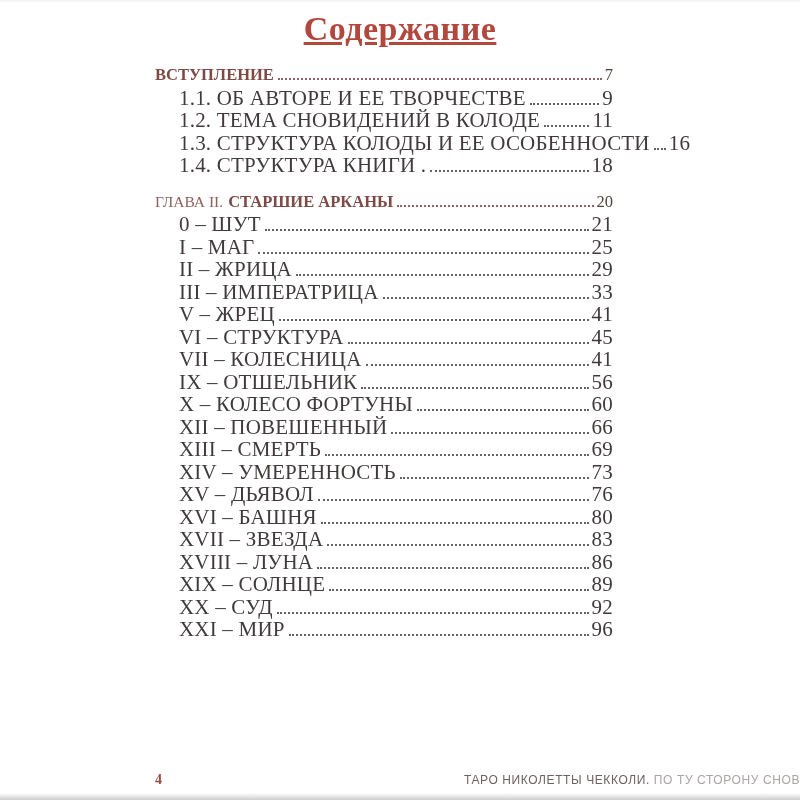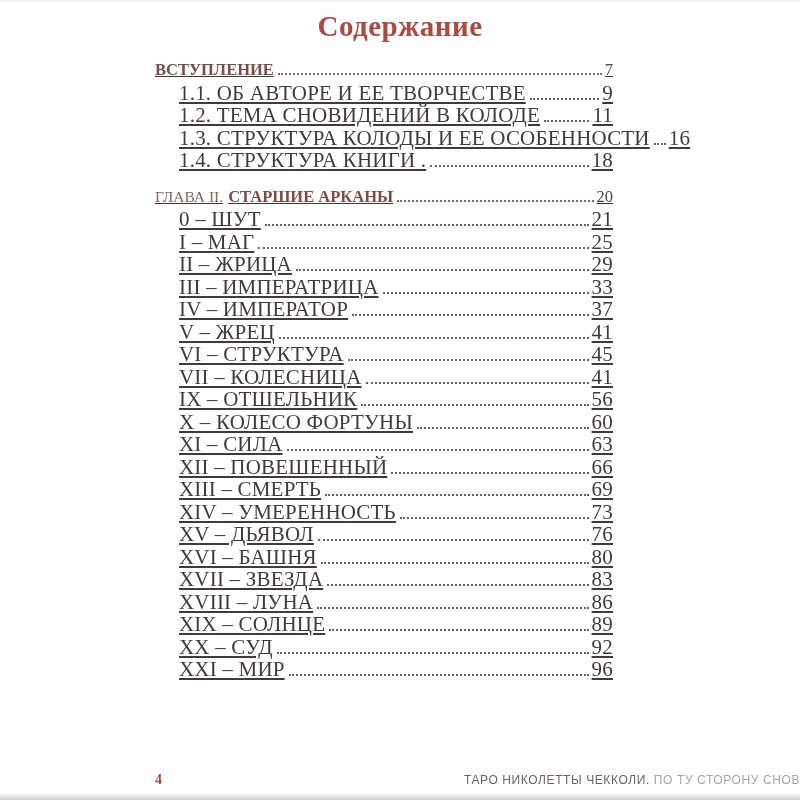--- a/index.html
+++ b/index.html
@@ -27,30 +27,30 @@
     position: absolute;
     left: 0; right: 0; top: 0;
     height: 3px;
     background: linear-gradient(to top, rgba(0,0,0,0), rgba(0,0,0,0.06));
     pointer-events: none;
   }
 
   .page-title {
     padding-top: 10px;
     text-align: center;
-    font-size: 29px;
+    font-size: 34px;
     font-weight: 700;
     letter-spacing: 0.5px;
     color: #b2473e;
+    text-decoration: underline;
   }
 
   .toc {
     width: 458px;
     margin: 16px 0 0 155px;
-    text-decoration: underline;
   }
   .toc-row {
     display: flex;
     align-items: baseline;
     height: 22.5px;
     line-height: 22.5px;
     white-space: nowrap;
   }
   .toc-row.space-before { margin-top: 14px; }
 
@@ -172,25 +172,20 @@
       <span class="label">II – ЖРИЦА</span>
       <span class="dots"></span>
       <span class="pagenum">29</span>
     </div>
     <div class="toc-row sub">
       <span class="label">III – ИМПЕРАТРИЦА</span>
       <span class="dots"></span>
       <span class="pagenum">33</span>
     </div>
     <div class="toc-row sub">
-      <span class="label">IV – ИМПЕРАТОР</span>
-      <span class="dots"></span>
-      <span class="pagenum">37</span>
-    </div>
-    <div class="toc-row sub">
       <span class="label">V – ЖРЕЦ</span>
       <span class="dots"></span>
       <span class="pagenum">41</span>
     </div>
     <div class="toc-row sub">
       <span class="label">VI – СТРУКТУРА</span>
       <span class="dots"></span>
       <span class="pagenum">45</span>
     </div>
     <div class="toc-row sub">
@@ -200,25 +195,20 @@
     </div>
     <div class="toc-row sub">
       <span class="label">IX – ОТШЕЛЬНИК</span>
       <span class="dots"></span>
       <span class="pagenum">56</span>
     </div>
     <div class="toc-row sub">
       <span class="label">X – КОЛЕСО ФОРТУНЫ</span>
       <span class="dots"></span>
       <span class="pagenum">60</span>
-    </div>
-    <div class="toc-row sub">
-      <span class="label">XI – СИЛА</span>
-      <span class="dots"></span>
-      <span class="pagenum">63</span>
     </div>
     <div class="toc-row sub">
       <span class="label">XII – ПОВЕШЕННЫЙ</span>
       <span class="dots"></span>
       <span class="pagenum">66</span>
     </div>
     <div class="toc-row sub">
       <span class="label">XIII – СМЕРТЬ</span>
       <span class="dots"></span>
       <span class="pagenum">69</span>

